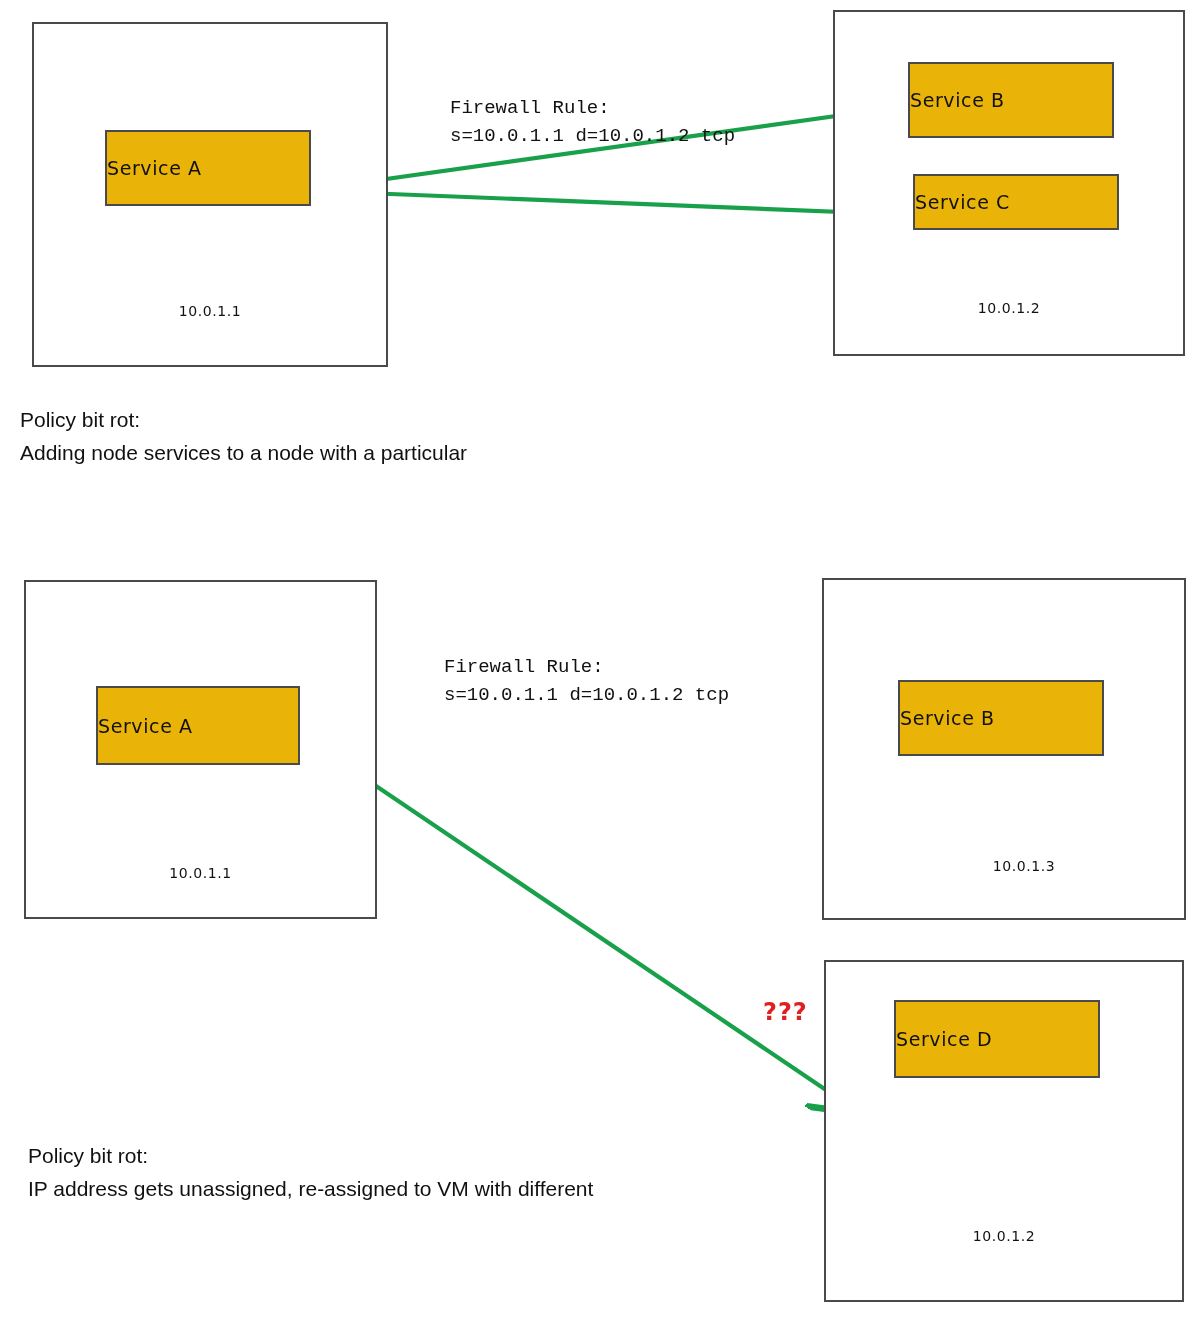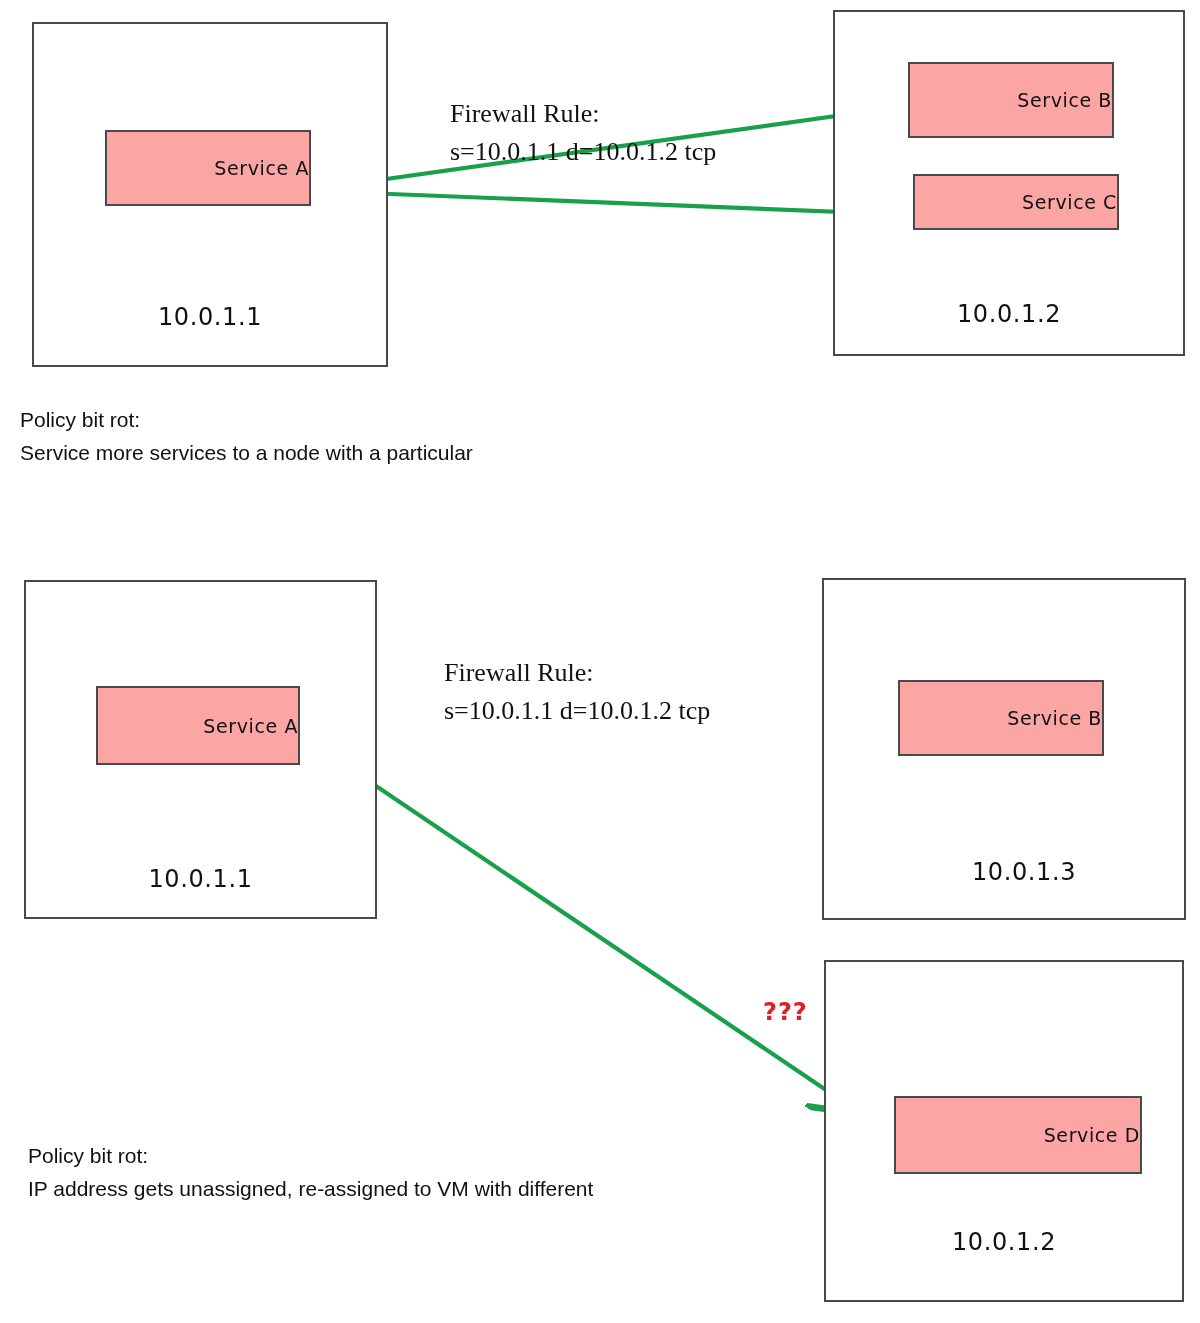--- a/index.html
+++ b/index.html
@@ -20,46 +20,46 @@
   }
   .node-box {
     position: absolute;
     border: 2px solid #4a4a4a;
     background: #ffffff;
     box-sizing: border-box;
   }
   .svc-box {
     position: absolute;
     border: 2px solid #4a4a4a;
-    background: #fca5a5;
+    background: #eab308;
     box-sizing: border-box;
     display: flex;
     align-items: center;
-    justify-content: flex-end;
+    justify-content: flex-start;
   }
   .svc-label {
     font-family: "DejaVu Sans", sans-serif;
     font-size: 19px;
     color: #111111;
     letter-spacing: 0.6px;
     white-space: nowrap;
   }
   .ip-label {
     position: absolute;
     font-family: "DejaVu Sans", sans-serif;
-    font-size: 24px;
+    font-size: 14px;
     color: #111111;
     letter-spacing: 0.6px;
     text-align: center;
     white-space: nowrap;
   }
   .rule-label {
     position: absolute;
-    font-family: Liberation Serif, serif;
-    font-size: 26px;
+    font-family: Liberation Mono, monospace;
+    font-size: 19px;
     color: #111111;
     line-height: 1.45;
     white-space: nowrap;
   }
   .note-block {
     position: absolute;
     font-family: Liberation Sans, sans-serif;
     font-size: 21px;
     color: #111111;
     line-height: 1.55;
@@ -127,21 +127,21 @@
   </div>
 
   <div class="svc-box" style="left:913px; top:174px; width:206px; height:56px;">
     <span class="svc-label">Service C</span>
   </div>
 
   <div class="ip-label" style="left:833px; top:300px; width:352px;">10.0.1.2</div>
 
   <div class="note-block" style="left:20px; top:404px;">
     <div>Policy bit rot:</div>
-    <div>Service more services to a node with a particular</div>
+    <div>Adding node services to a node with a particular</div>
   </div>
 
   <div class="node-box" style="left:24px; top:580px; width:353px; height:339px;"></div>
 
   <div class="svc-box" style="left:96px; top:686px; width:204px; height:79px;">
     <span class="svc-label">Service A</span>
   </div>
 
   <div class="ip-label" style="left:24px; top:865px; width:353px;">10.0.1.1</div>
 
@@ -153,21 +153,21 @@
   <div class="node-box" style="left:822px; top:578px; width:364px; height:342px;"></div>
 
   <div class="svc-box" style="left:898px; top:680px; width:206px; height:76px;">
     <span class="svc-label">Service B</span>
   </div>
 
   <div class="ip-label" style="left:822px; top:858px; width:364px;margin-left:20px;">10.0.1.3</div>
 
   <div class="node-box" style="left:824px; top:960px; width:360px; height:342px;"></div>
 
-  <div class="svc-box" style="left:894px; top:1096px; width:248px; height:78px;">
+  <div class="svc-box" style="left:894px; top:1000px; width:206px; height:78px;">
     <span class="svc-label">Service D</span>
   </div>
 
   <div class="ip-label" style="left:824px; top:1228px; width:360px;">10.0.1.2</div>
 
   <div class="question-marks" style="left:763px; top:998px;">???</div>
 
   <div class="note-block" style="left:28px; top:1140px;">
     <div>Policy bit rot:</div>
     <div>IP address gets unassigned, re-assigned to VM with different</div>

